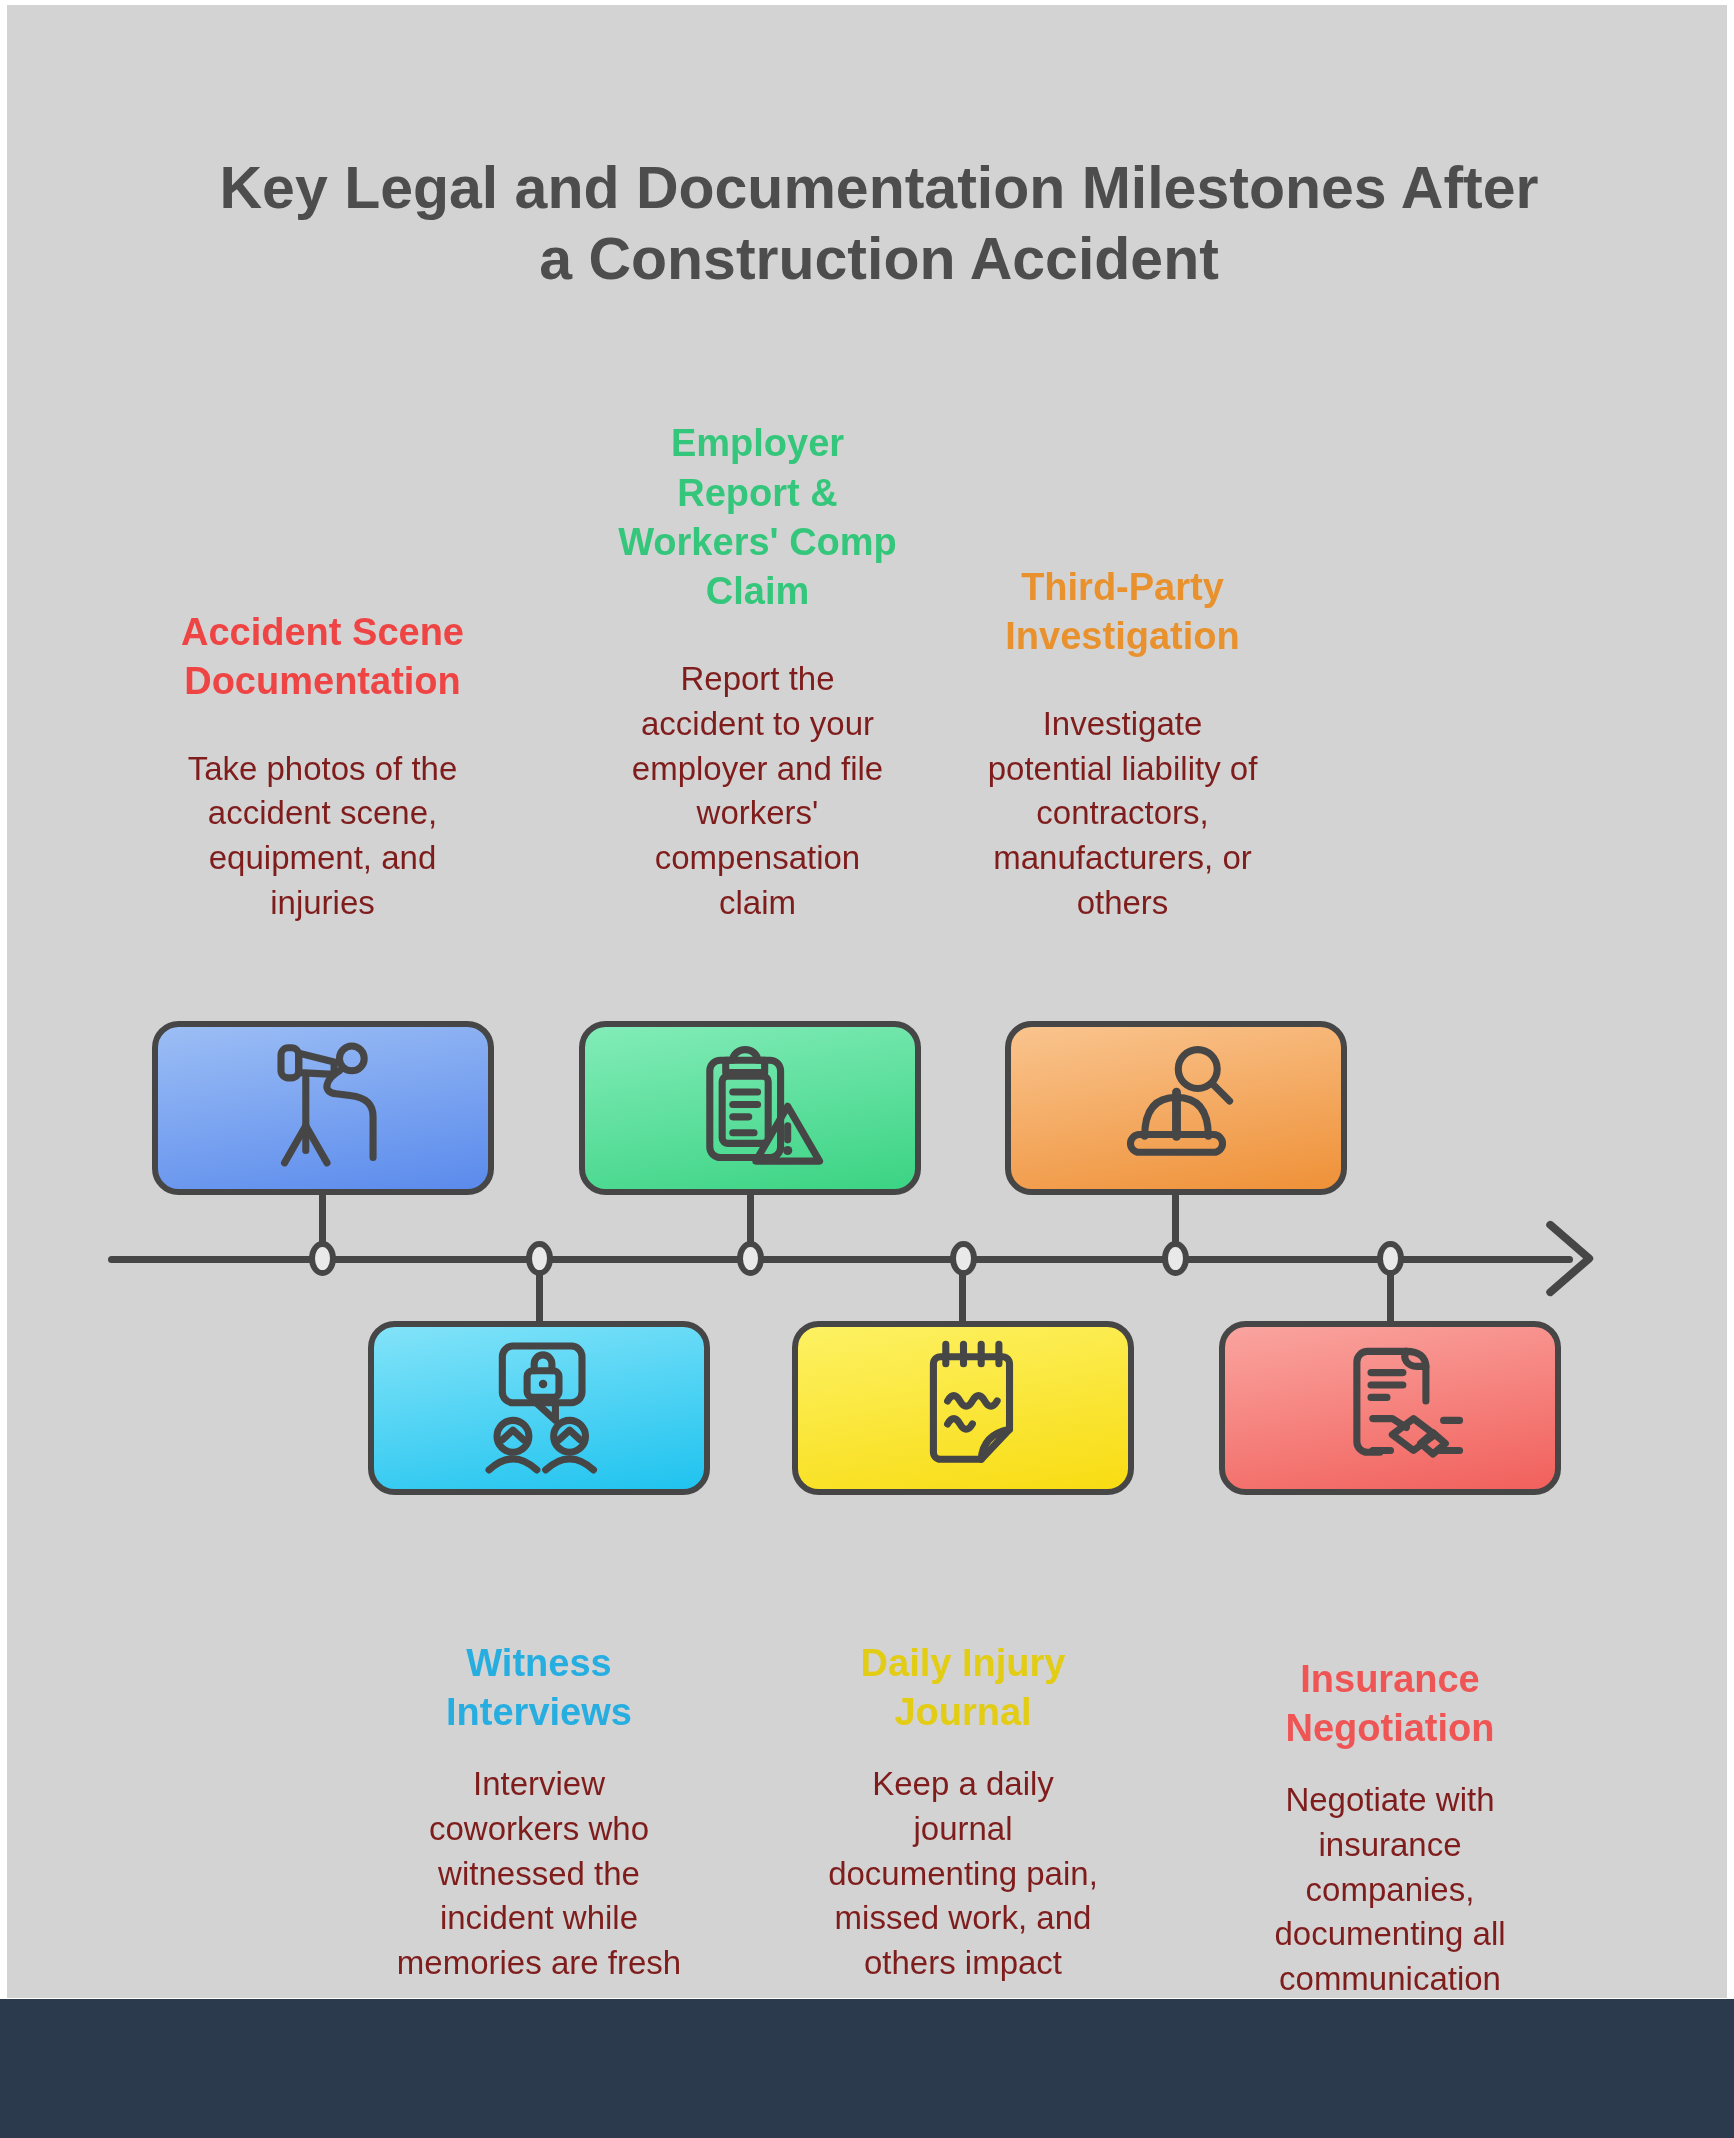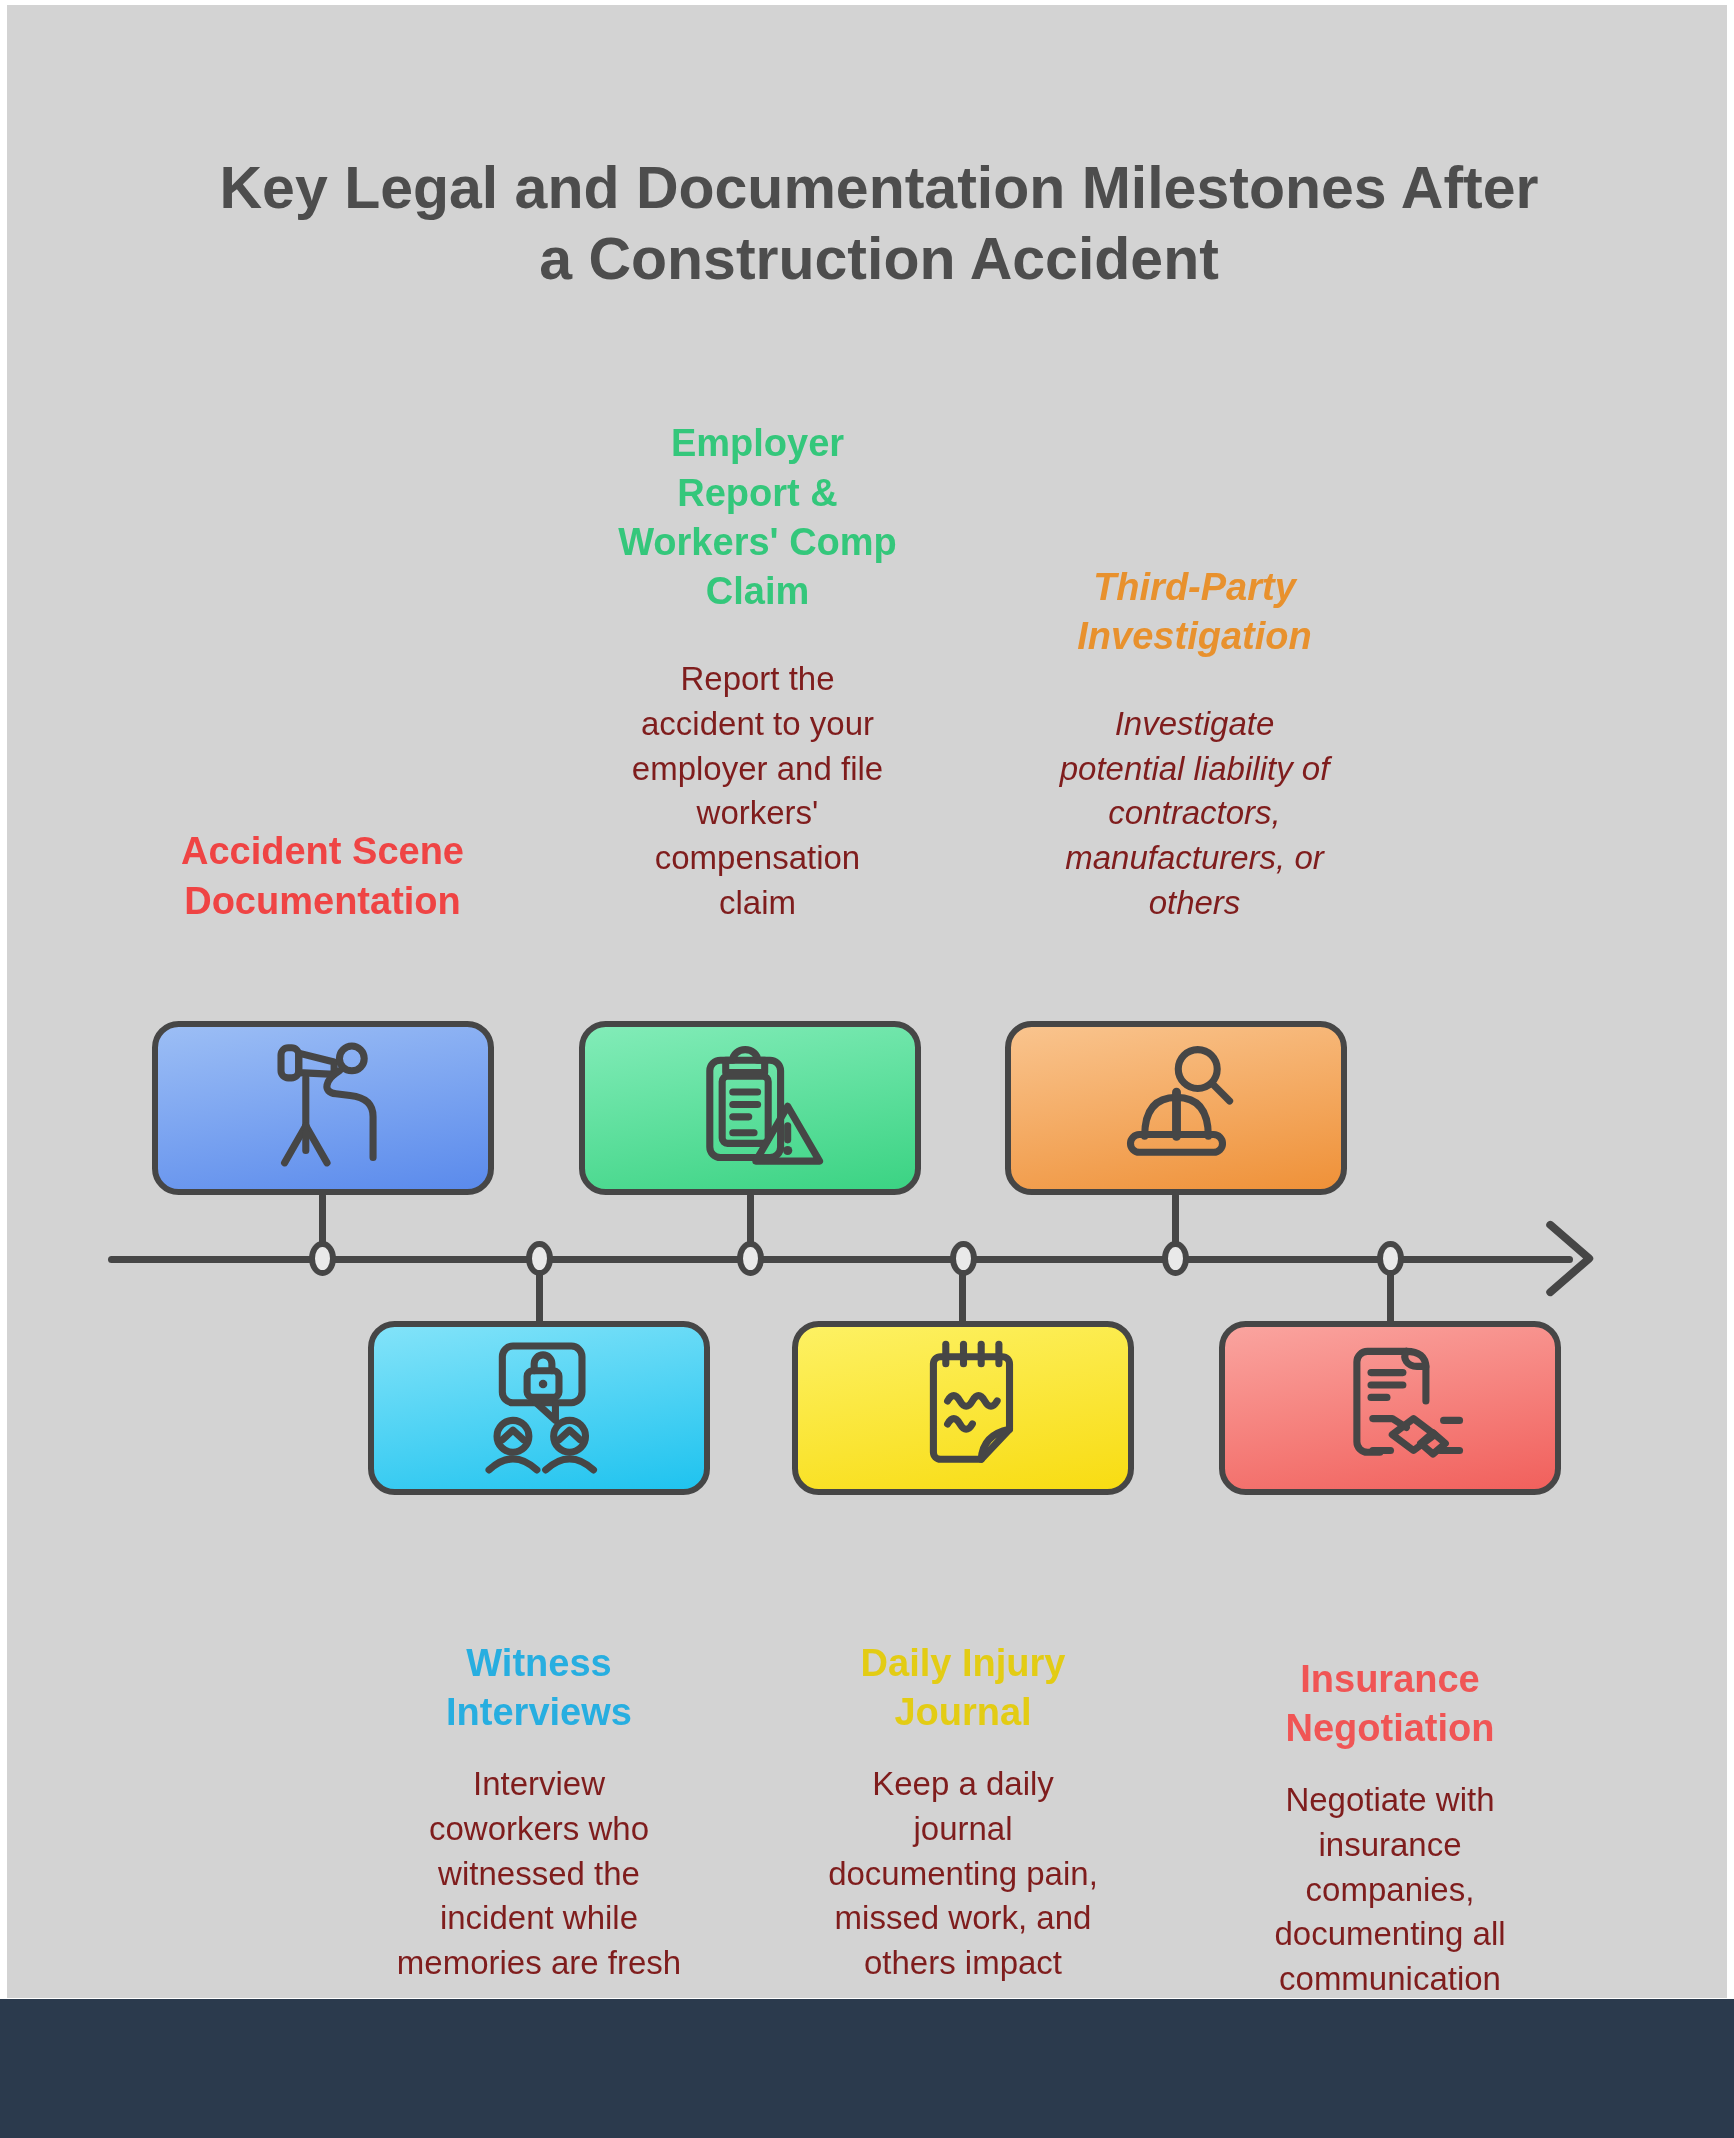--- a/index.html
+++ b/index.html
@@ -65,34 +65,38 @@
 <body>
 
 <div class="canvas-bg"></div>
 
 <h1 class="page-title">Key Legal and Documentation Milestones After
 a Construction Accident</h1>
 
 <div class="label-col top-col" style="left:132px;">
   <div class="heading h-blue">Accident Scene
 Documentation</div>
+  <div class="desc">Take photos of the
+accident scene,
+equipment, and
+injuries</div>
 </div>
 <div class="label-col top-col" style="left:567px;">
   <div class="heading h-green">Employer
 Report &amp;
 Workers' Comp
 Claim</div>
   <div class="desc">Report the
 accident to your
 employer and file
 workers'
 compensation
 claim</div>
 </div>
-<div class="label-col top-col" style="left:1004px;font-style:italic;">
+<div class="label-col top-col" style="left:932px;">
   <div class="heading h-orange">Third-Party
 Investigation</div>
   <div class="desc">Investigate
 potential liability of
 contractors,
 manufacturers, or
 others</div>
 </div>
 
 <div class="tl-line"></div>

